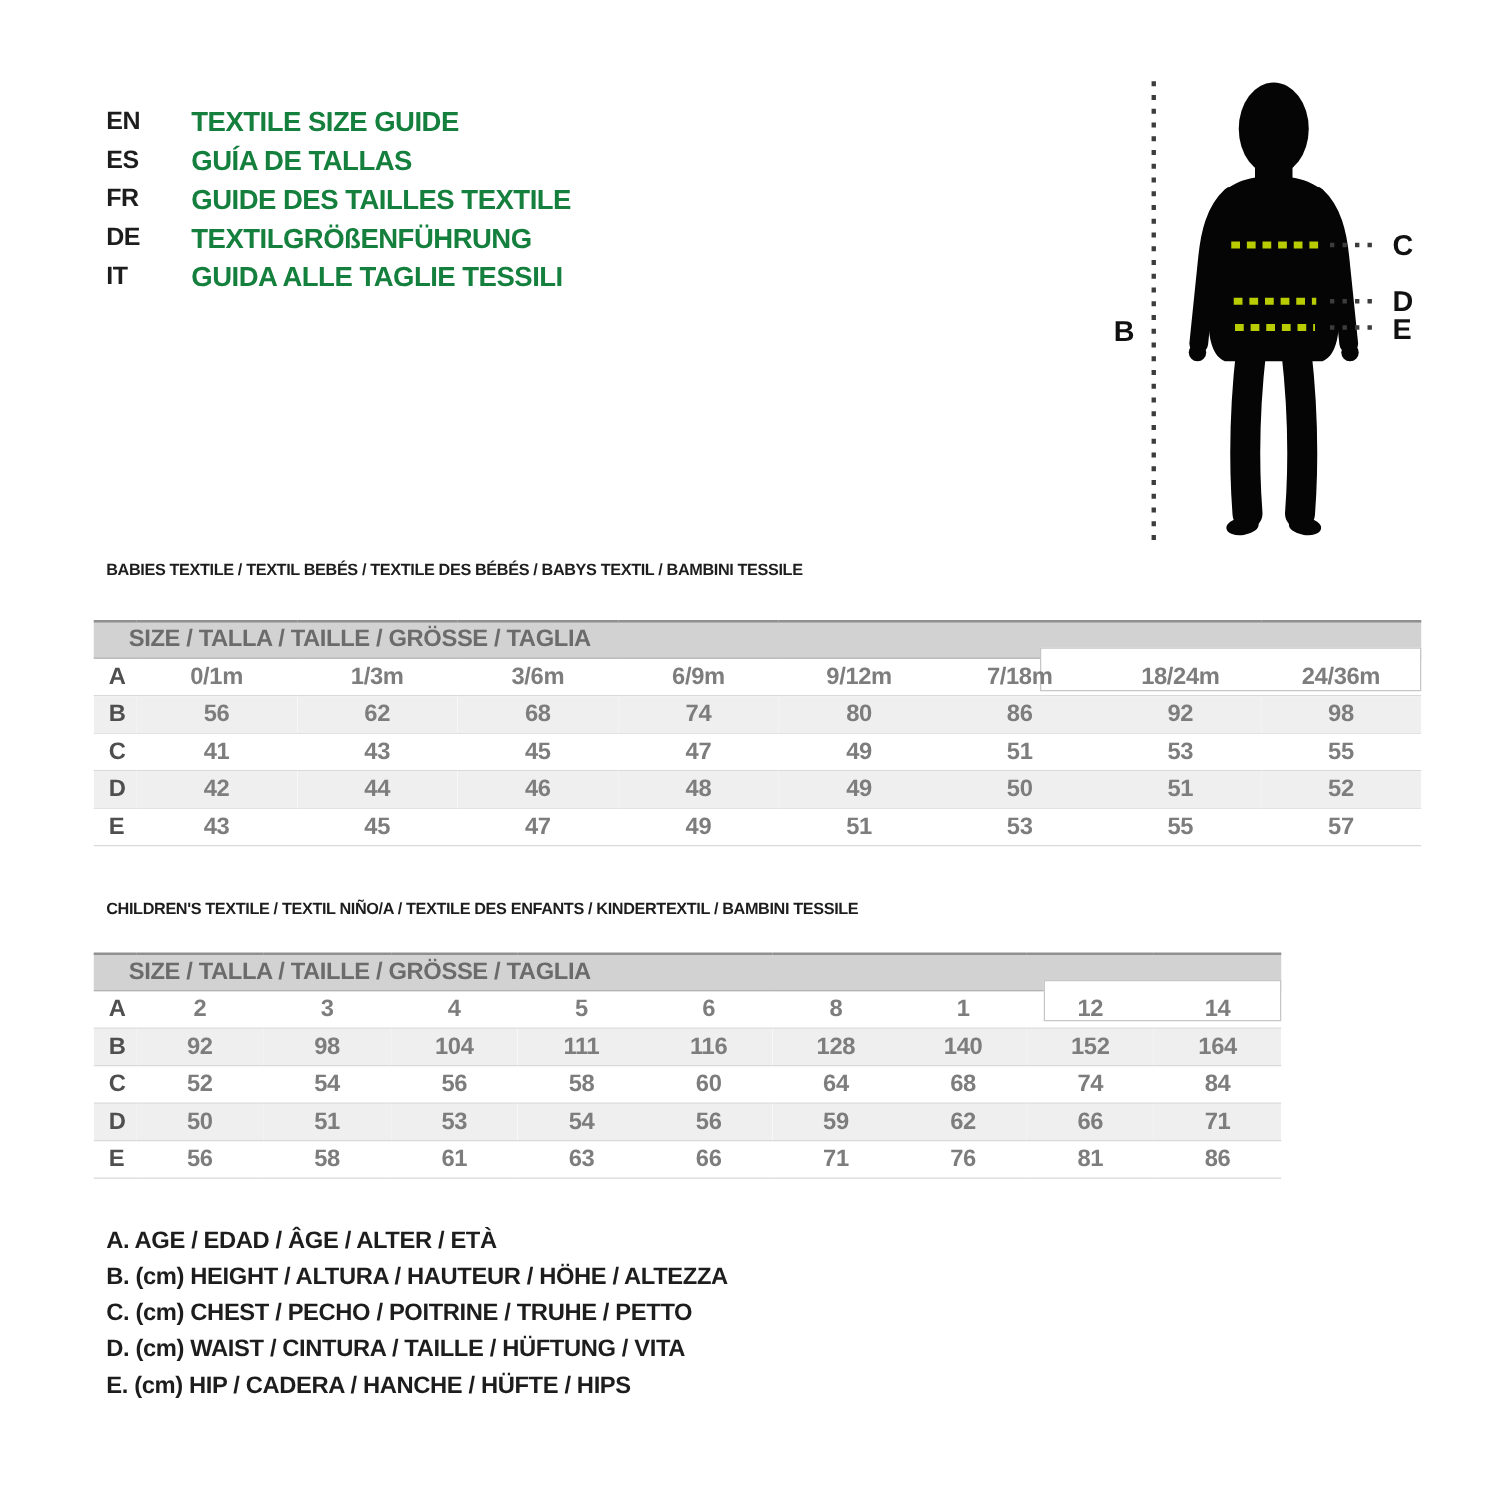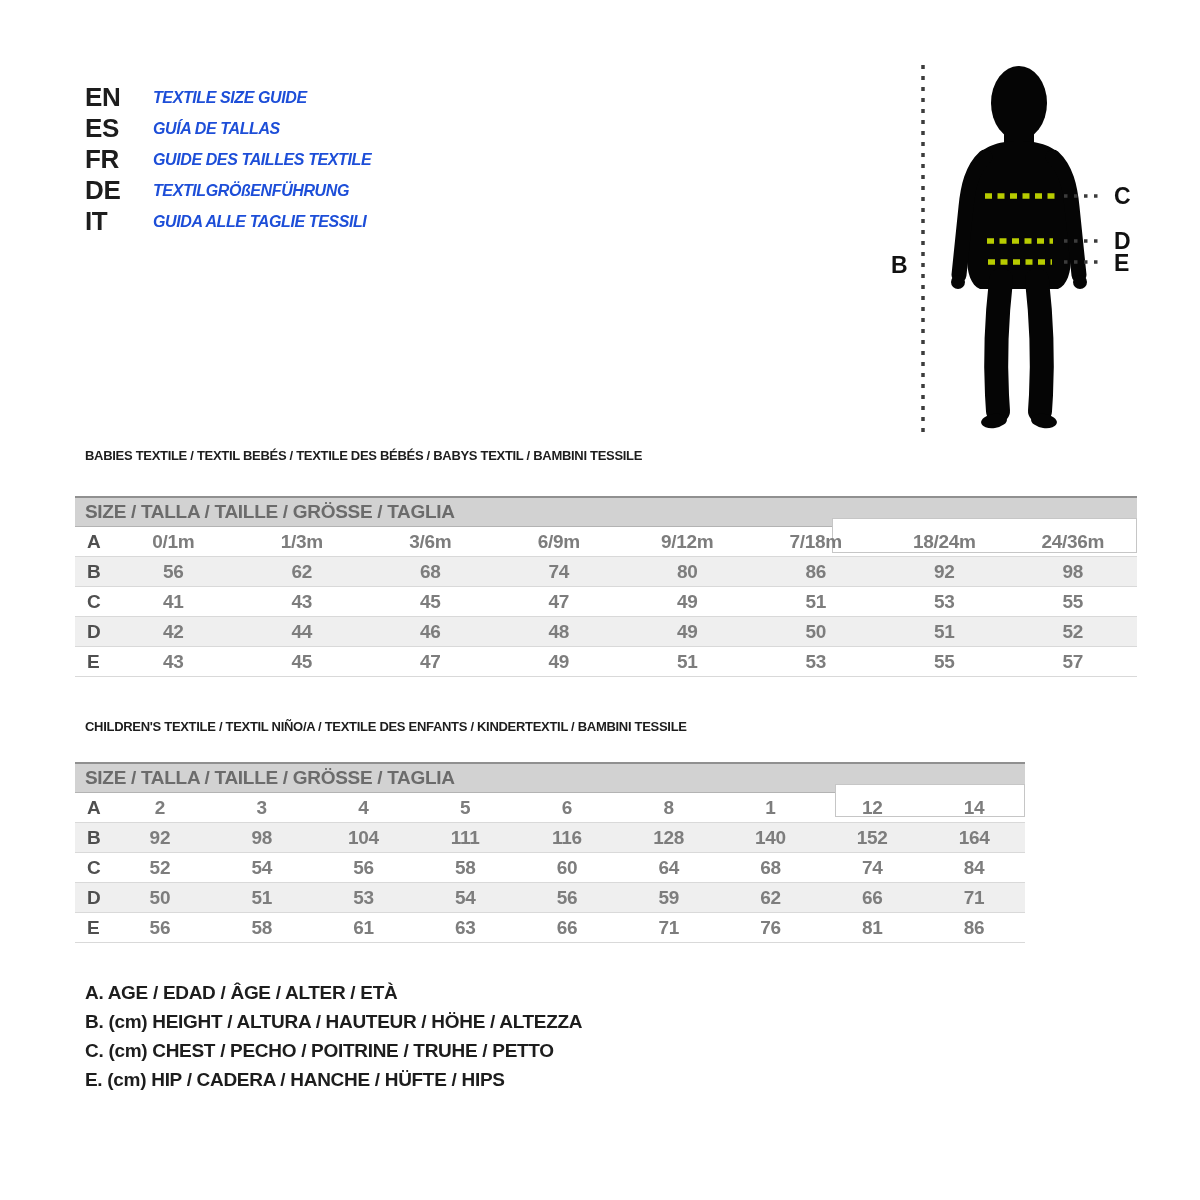--- a/index.html
+++ b/index.html
@@ -4,44 +4,44 @@
 <style>
   html,body { margin:0; padding:0; }
   .page {
     position:relative; width:1200px; height:1200px; background:#ffffff;
     font-family:"Liberation Sans", sans-serif; color:#1d1d1d; overflow:hidden;
   }
   
   .lang-block { position:absolute; left:85px; top:82px; }
   .lang-row { display:flex; line-height:31px; }
   .lang-code {
-    width:68px; font-size:26px; font-weight:700; letter-spacing:-0.4px; color:#1d1d1d;
-  }
-  .lang-label { font-size:16px; font-weight:700; letter-spacing:-0.4px; color:#1d4ed8;font-style:italic; }
+    width:68px; font-size:20px; font-weight:700; letter-spacing:-0.4px; color:#1d1d1d;
+  }
+  .lang-label { font-size:22px; font-weight:700; letter-spacing:-0.4px; color:#15803d; }
 
   
   .figure { position:absolute; left:888px; top:55px; width:262px; height:395px; }
 
   
   .section-title {
     position:absolute; left:85px; font-size:13px; font-weight:700;
     letter-spacing:-0.3px; color:#1d1d1d; white-space:nowrap;
   }
   .title-babies { top:448px; }
   .title-children { top:719px; }
 
   
   table.size-table {
     position:absolute; left:75px; border-collapse:collapse; table-layout:fixed;
     letter-spacing:-0.3px;
   }
   table.tbl-babies   { top:496px; width:1062px; }
   table.tbl-children { top:762px; width:950px; }
   .size-table th.size-header {
-    height:26px; background:#d2d2d2; text-align:left; padding-left:10px;
+    height:26px; background:#d2d2d2; text-align:left; padding-left:28px;
     font-size:19px; font-weight:700; color:#6b6b6b;
     border-top:2px solid #909090; border-bottom:1px solid #b3b3b3;
     white-space:nowrap;
   }
   .size-table tbody td, .size-table tbody th {
     position:relative; z-index:2; height:29px; text-align:center;
     font-size:19px; font-weight:700; color:#7d7d7d;
     border-bottom:1px solid #d9d9d9; padding:0;
   }
   .size-table tbody th.rl {
@@ -289,16 +289,17 @@
         <td>81</td>
         <td>86</td>
       </tr>
     </tbody>
   </table>
 
   <div class="legend">
     <div class="legend-line">A. AGE / EDAD / ÂGE / ALTER / ETÀ</div>
     <div class="legend-line">B. (cm) HEIGHT / ALTURA / HAUTEUR / HÖHE / ALTEZZA</div>
     <div class="legend-line">C. (cm) CHEST / PECHO / POITRINE / TRUHE / PETTO</div>
+    <div class="legend-line">D. (cm) WAIST / CINTURA / TAILLE / HÜFTUNG / VITA</div>
     <div class="legend-line">E. (cm) HIP / CADERA / HANCHE / HÜFTE / HIPS</div>
   </div>
 
 </div>
 
 </body></html>

